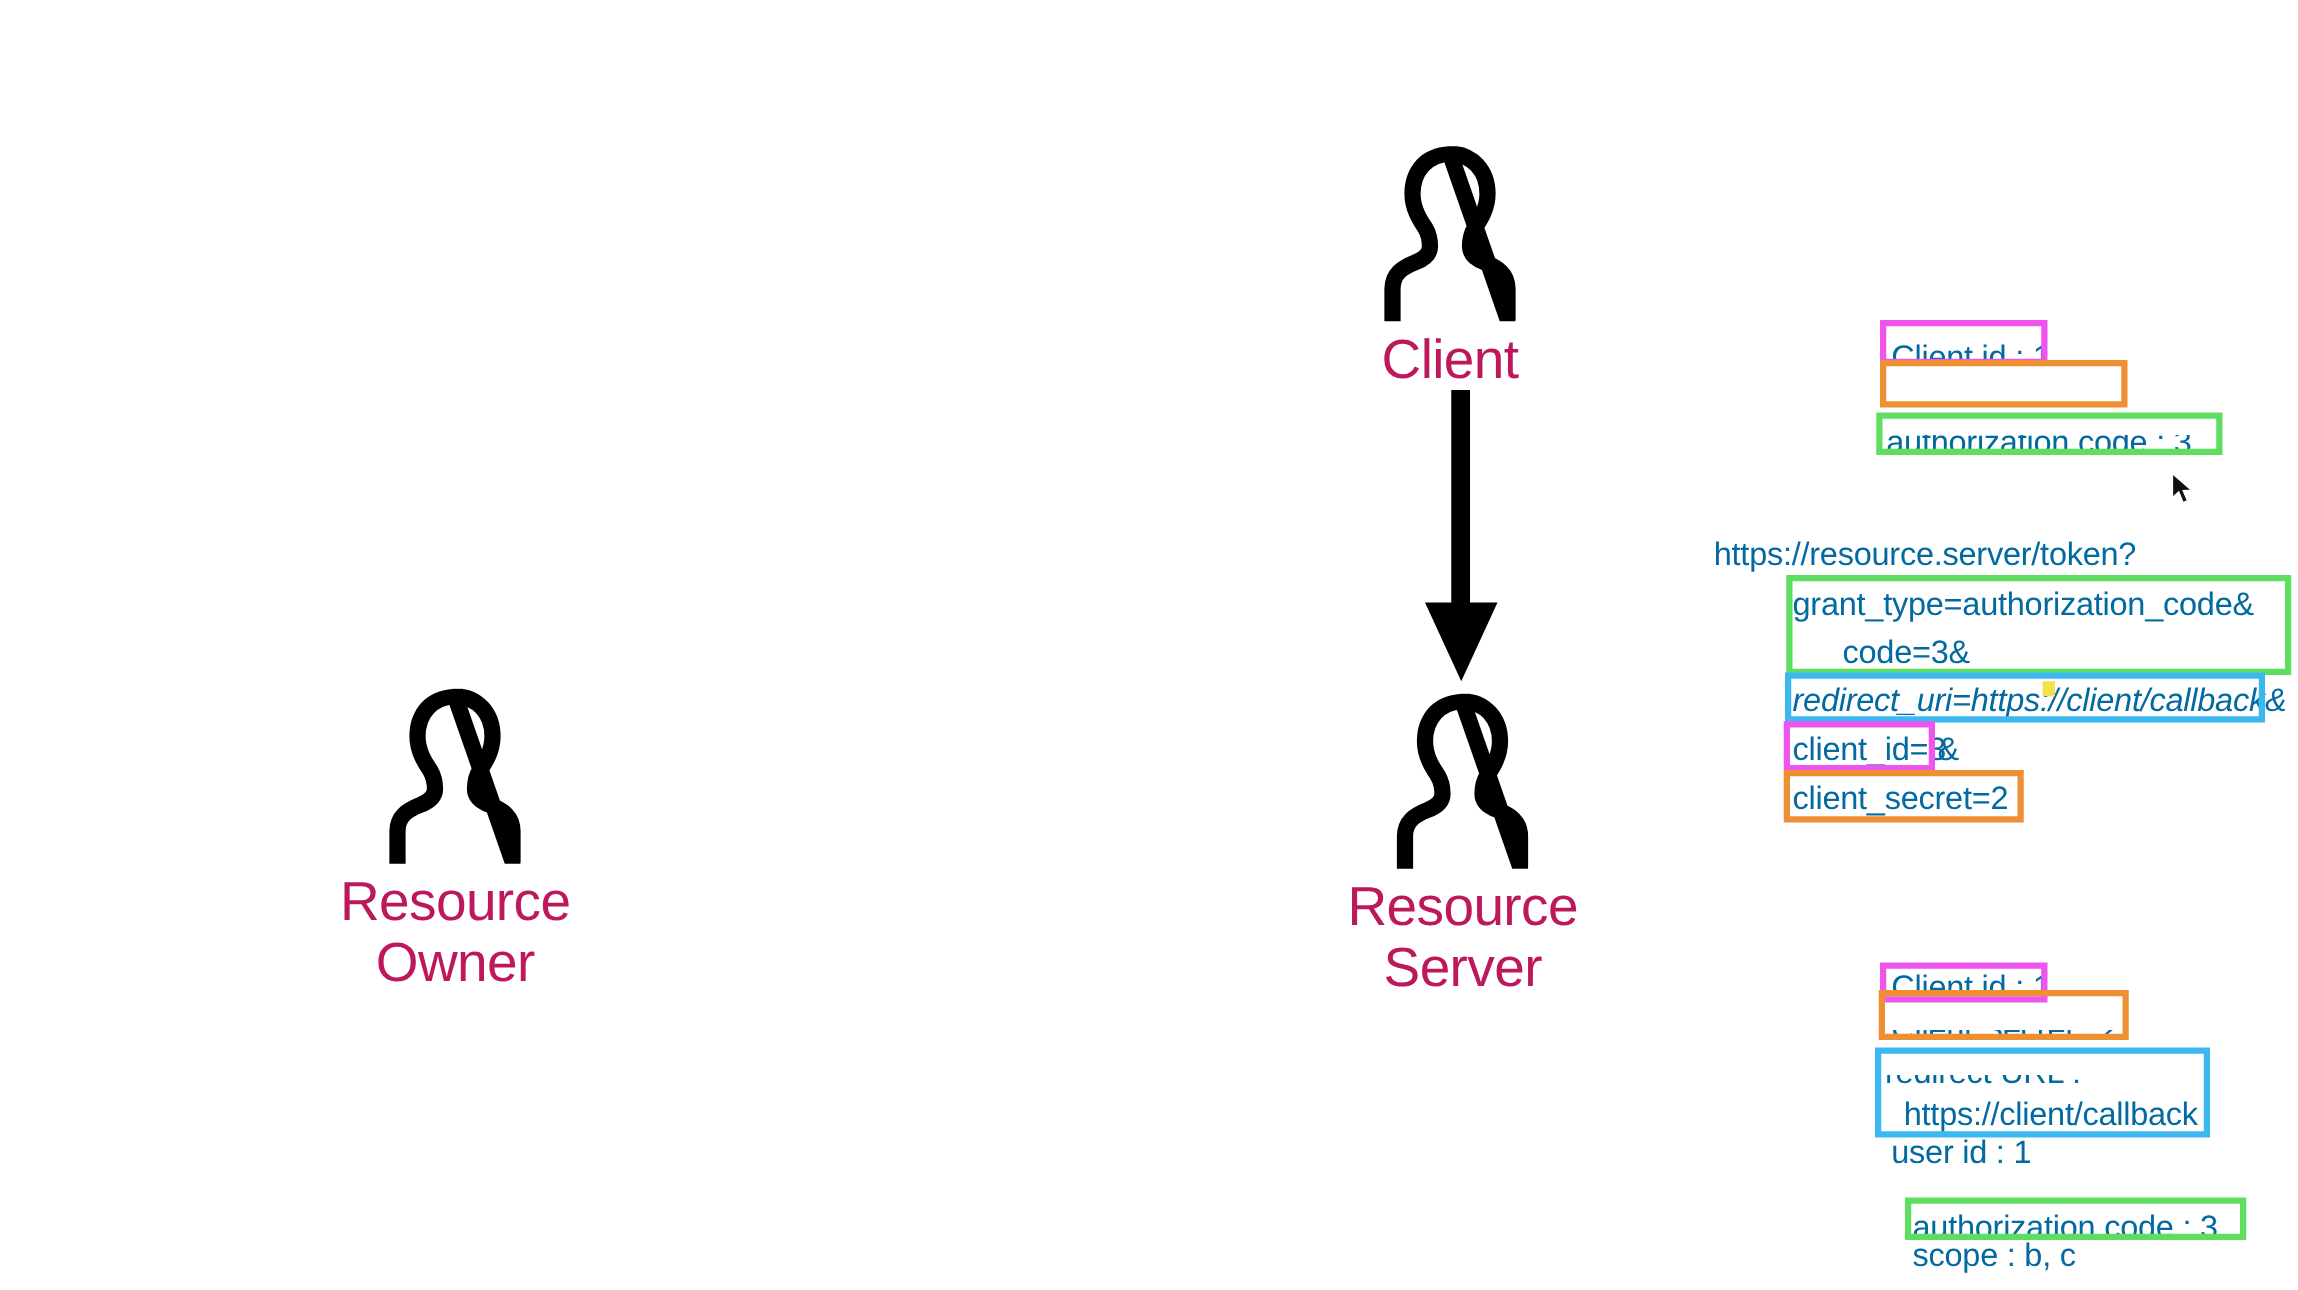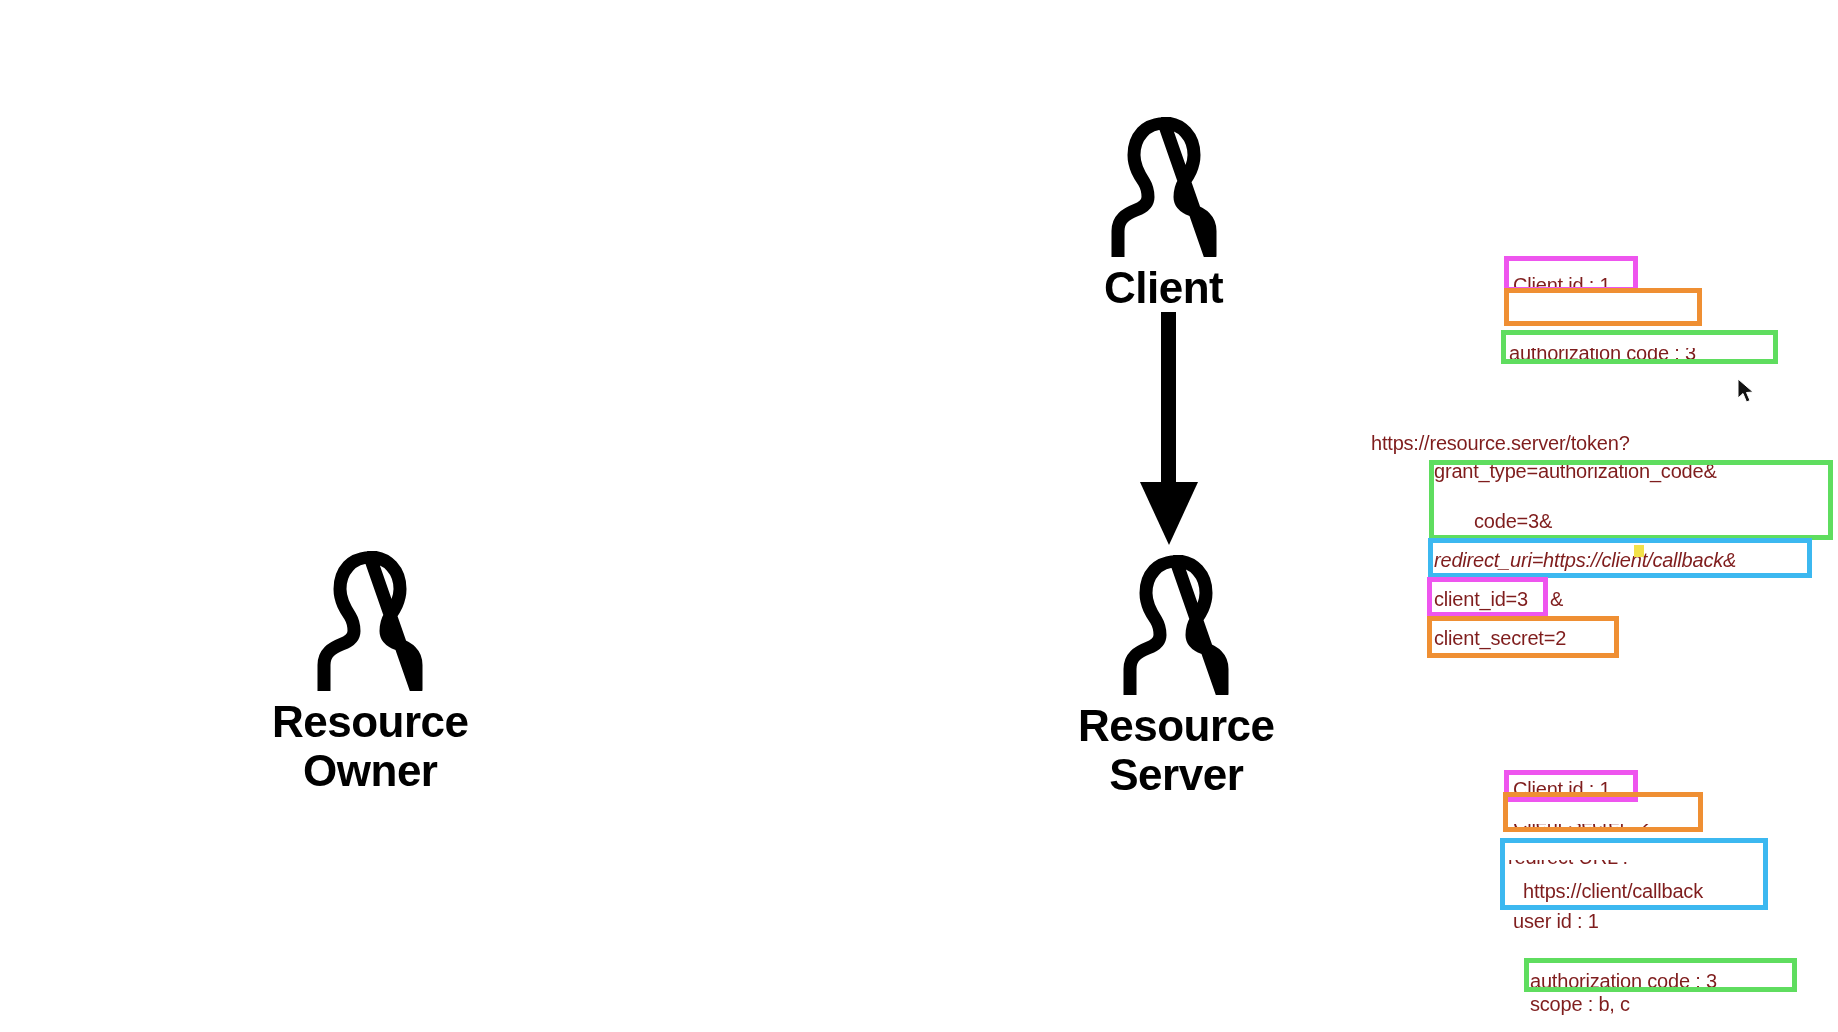--- a/index.html
+++ b/index.html
@@ -21,22 +21,22 @@
   .actor {
     position: absolute;
     display: flex;
     flex-direction: column;
     align-items: center;
   }
   .actor .person-icon {
     display: block;
   }
   .actor .actor-label {
-    font-weight: bold;
-    color: #000000;
+    font-weight: normal;
+    color: #be185d;
     text-align: center;
     line-height: 1.12;
     white-space: pre-line;
     letter-spacing: -0.5px;
   }
 
   #actor-client { left: 1104px; top: 117px; }
   #actor-client .actor-label { font-size: 44px; margin-top: 6px; }
 
   #actor-resource-server { left: 1078px; top: 555px; }
@@ -50,24 +50,24 @@
     position: absolute;
     left: 1130px;
     top: 312px;
     width: 90px;
     height: 235px;
   }
 
   
   .tline {
     position: absolute;
-    font-size: 20px;
+    font-size: 26px;
     line-height: 34px;
     white-space: nowrap;
-    color: #7f1d1d;
+    color: #0369a1;
     letter-spacing: -0.2px;
   }
   .tline.plain { }
 
   
   .hbox {
     position: absolute;
     border-style: solid;
     background: transparent;
     box-sizing: border-box;
@@ -181,21 +181,21 @@
 
     <div class="knock" style="left:1505px; top:288px; width:215px; height:32px;"></div>
     <div class="hbox" style="left:1504px; top:256px; width:134px; height:36px; border-width:5px; border-color:#ee55ee;"></div>
     <div class="knock" style="left:1504px; top:318px; width:262px; height:30px;"></div>
     <div class="hbox" style="left:1504px; top:288px; width:198px; height:38px; border-width:5px; border-color:#ef8f33;"></div>
     <div class="hbox" style="left:1501px; top:330px; width:277px; height:34px; border-width:5px; border-color:#5fdd5f;"></div>
   </div>
 
   <div class="layer-text">
     <div class="tline plain" style="left:1371px; top:426px;">https://resource.server/token?</div>
-    <div class="tline" style="left:1434px; top:454px;">grant_type=authorization_code&amp;</div>
+    <div class="tline" style="left:1434px; top:466px;">grant_type=authorization_code&amp;</div>
     <div class="tline" style="left:1434px; top:504px;padding-left:40px;">code=3&amp;</div>
     <div class="tline" style="left:1434px; top:543px;font-style:italic;">redirect_uri=https://client/callback&amp;</div>
     <div class="tline" style="left:1434px; top:582px;">client_id=3</div>
     <div class="tline plain" style="left:1550px; top:582px;">&amp;</div>
     <div class="tline" style="left:1434px; top:621px;">client_secret=2</div>
   </div>
   <div class="layer-box">
     <div class="hbox" style="left:1429px; top:460px; width:404px; height:80px; border-width:5px; border-color:#5fdd5f;"></div>
     <div class="hbox" style="left:1428px; top:538px; width:384px; height:40px; border-width:5px; border-color:#3cb8f0;"></div>
     <div class="hbox" style="left:1427px; top:577px; width:121px; height:40px; border-width:5px; border-color:#ee55ee;"></div>

